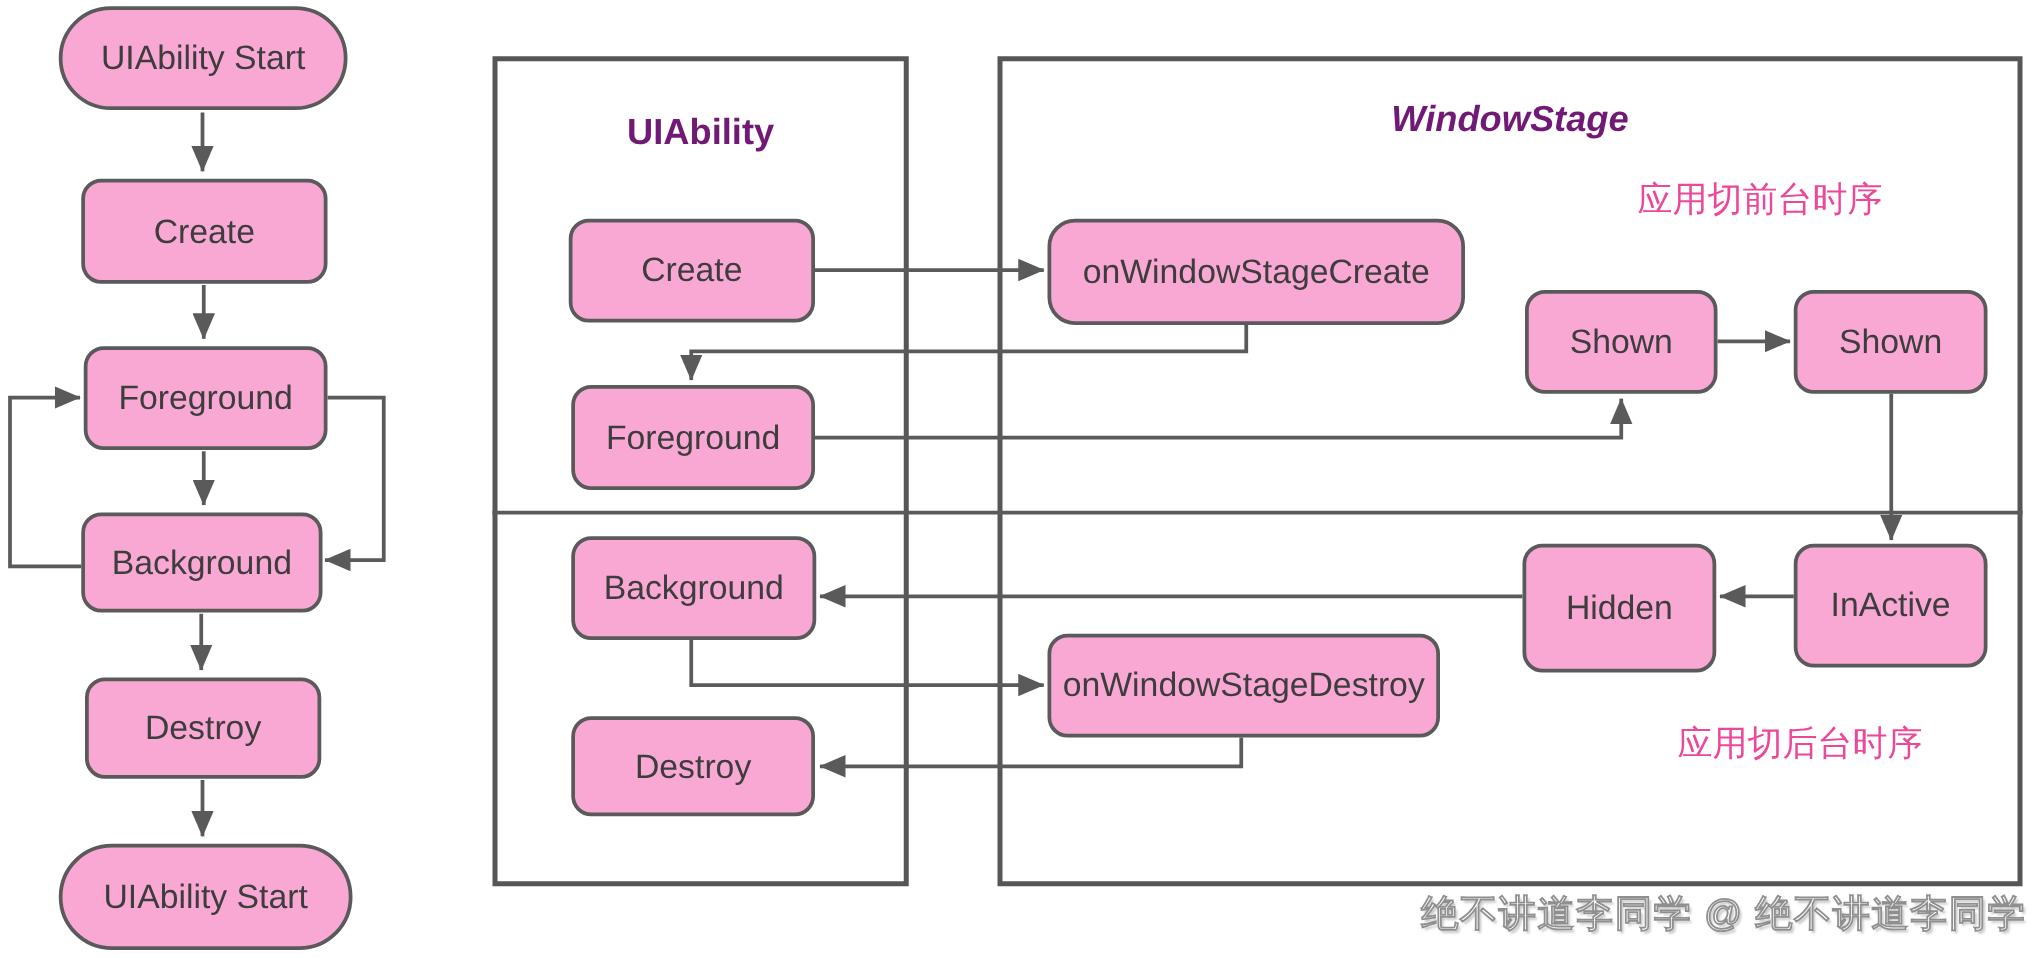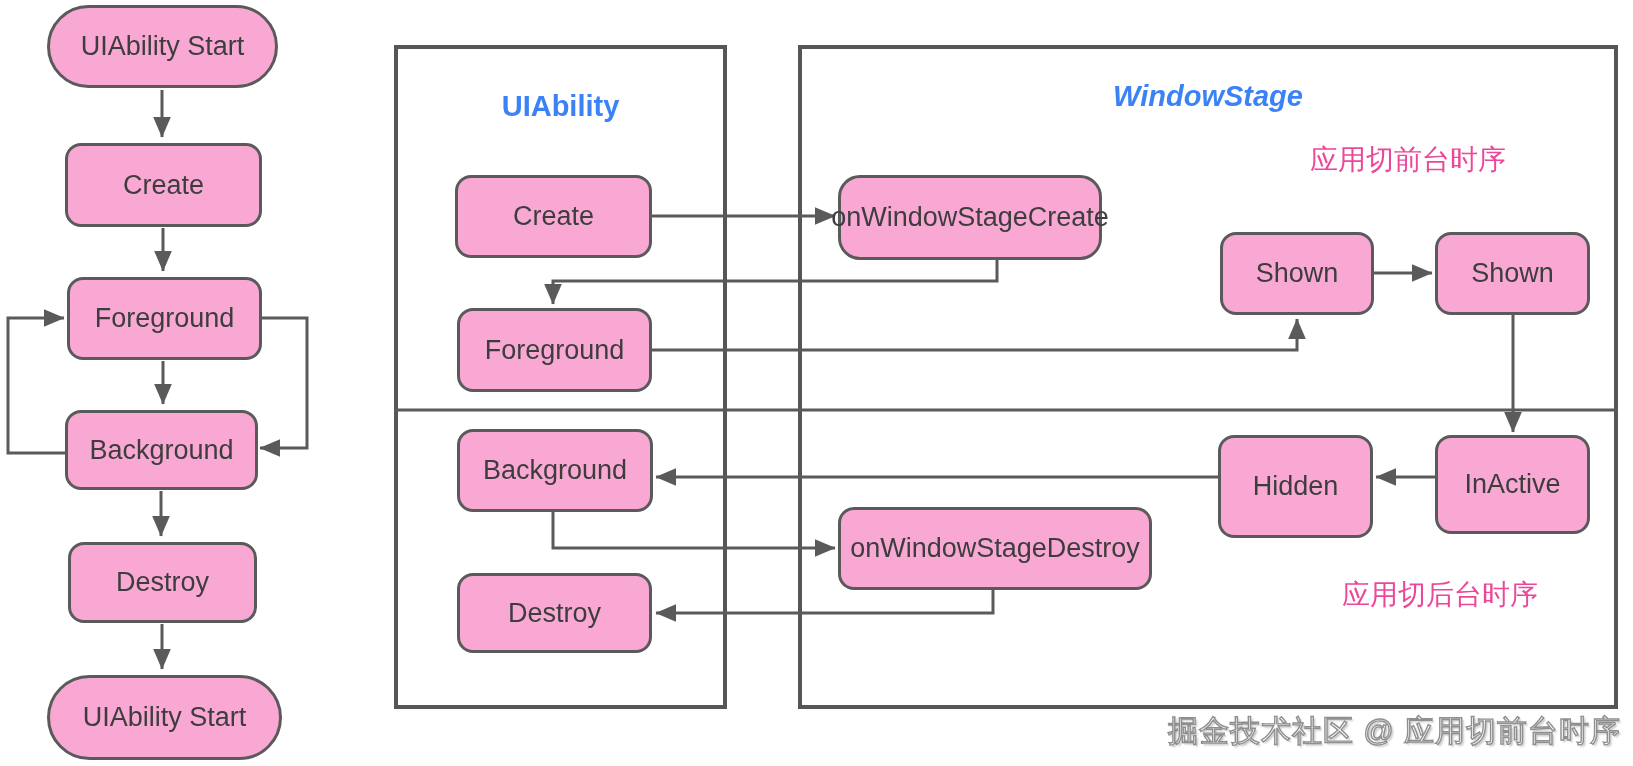--- a/index.html
+++ b/index.html
@@ -28,21 +28,21 @@
     box-sizing:border-box;
     display:flex;align-items:center;justify-content:center;
     font-size:27px;color:#3d3d3d;
     z-index:3;
     white-space:nowrap;
   }
   .pill{border-radius:45px;}
   .bigradius{border-radius:22px;}
   .panel-title{
     position:absolute;
-    font-weight:bold;font-size:29px;color:#3b82f6;
+    font-weight:bold;font-size:29px;color:#701a75;
     text-align:center;
     z-index:4;
   }
   .annotation{
     position:absolute;
     font-size:28px;color:#ec4899;
     text-align:center;
     z-index:4;
   }
   .watermark{
@@ -105,22 +105,22 @@
   <div class="panel-title" style="left:394px;top:90px;width:333px;">UIAbility</div>
   <div class="node" style="left:455px;top:175px;width:197px;height:83px;">Create</div>
   <div class="node" style="left:457px;top:308px;width:195px;height:84px;">Foreground</div>
   <div class="node" style="left:457px;top:429px;width:196px;height:83px;">Background</div>
   <div class="node" style="left:457px;top:573px;width:195px;height:80px;">Destroy</div>
 
   <div class="panel-title" style="left:798px;top:80px;width:820px;font-style:italic;">WindowStage</div>
   <div class="annotation" style="left:1268px;top:141px;width:280px;">应用切前台时序</div>
   <div class="annotation" style="left:1300px;top:576px;width:280px;">应用切后台时序</div>
 
-  <div class="node bigradius" style="left:838px;top:175px;width:264px;height:85px;">onWindowStageCreate</div>
+  <div class="node bigradius" style="left:838px;top:175px;width:334px;height:85px;">onWindowStageCreate</div>
   <div class="node" style="left:1220px;top:232px;width:154px;height:83px;">Shown</div>
   <div class="node" style="left:1435px;top:232px;width:155px;height:83px;">Shown</div>
   <div class="node" style="left:1218px;top:435px;width:155px;height:103px;">Hidden</div>
   <div class="node" style="left:1435px;top:435px;width:155px;height:99px;">InActive</div>
   <div class="node bigradius" style="left:838px;top:507px;width:314px;height:83px;border-radius:16px;">onWindowStageDestroy</div>
 
-  <div class="watermark">掘金技术社区 @ 应用切前台时序</div>
+  <div class="watermark">绝不讲道李同学 @ 绝不讲道李同学</div>
 
 </div>
 
 </body></html>

